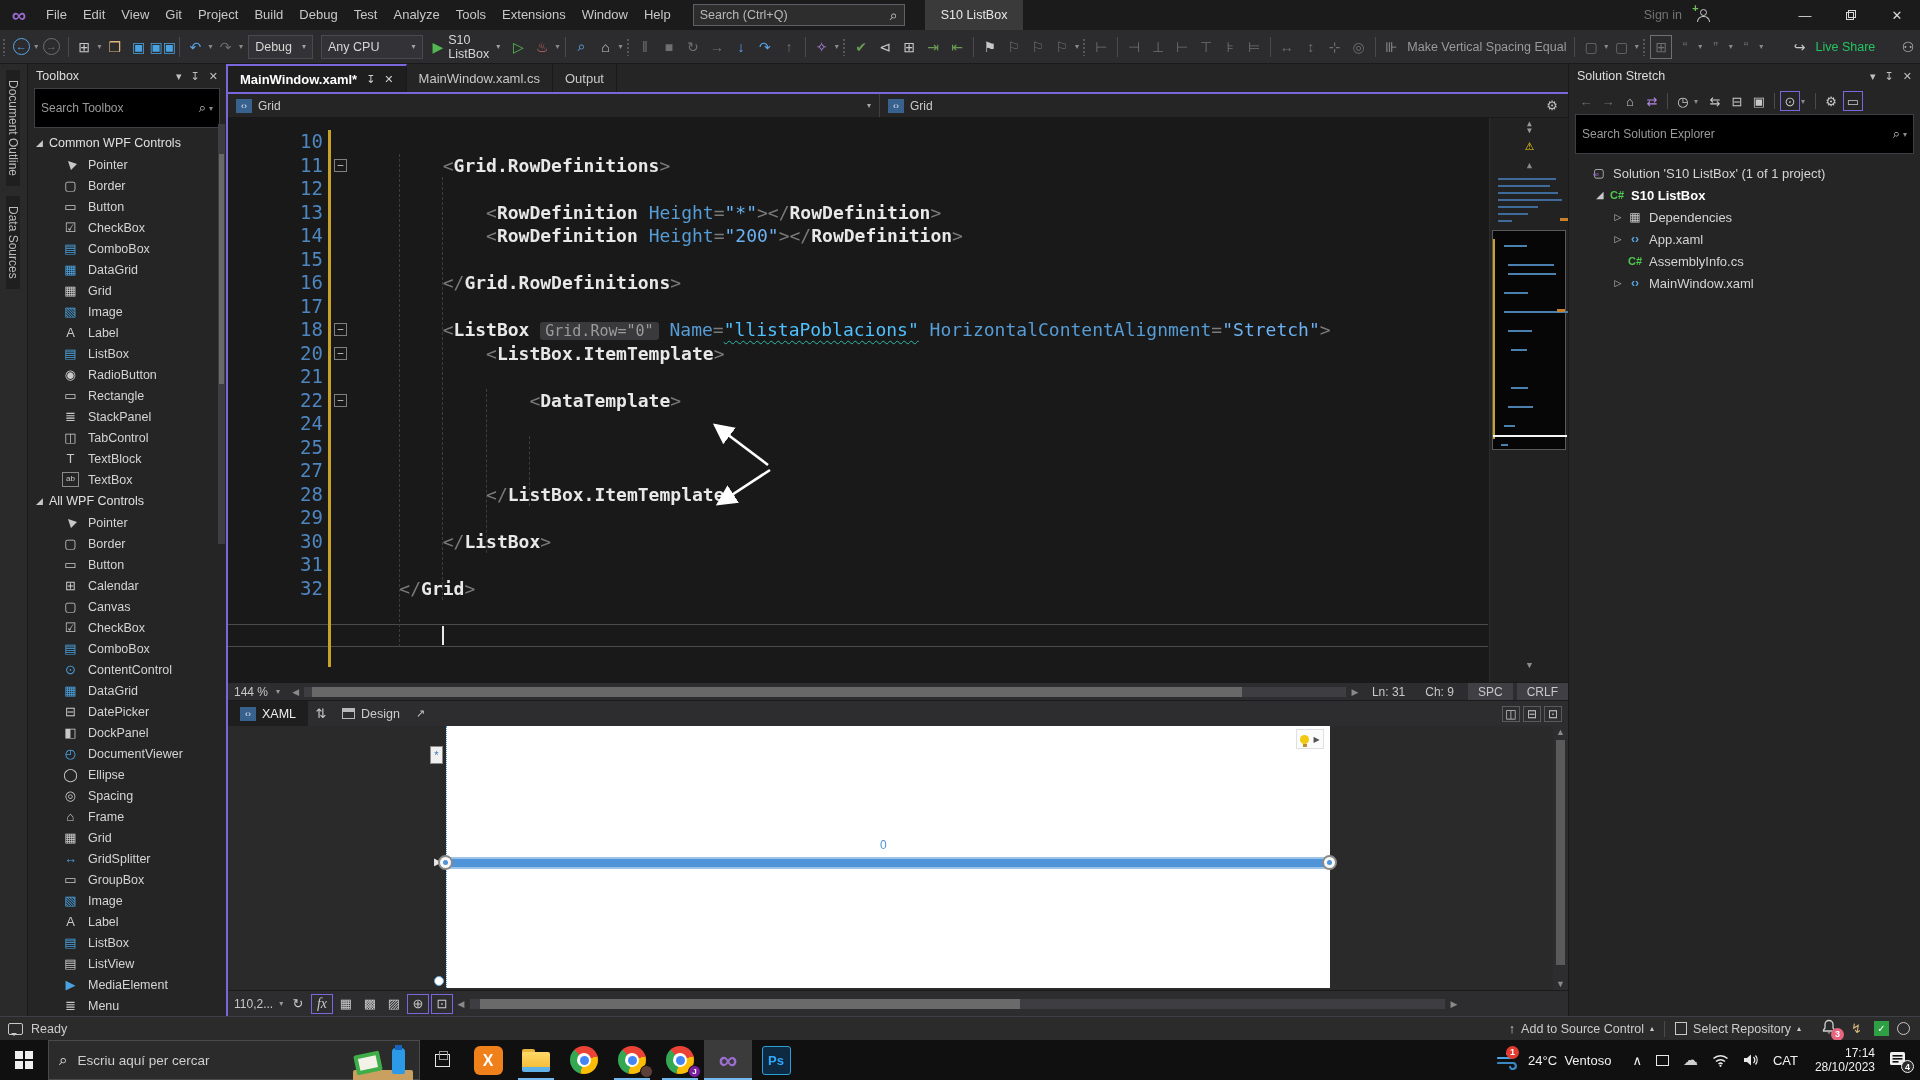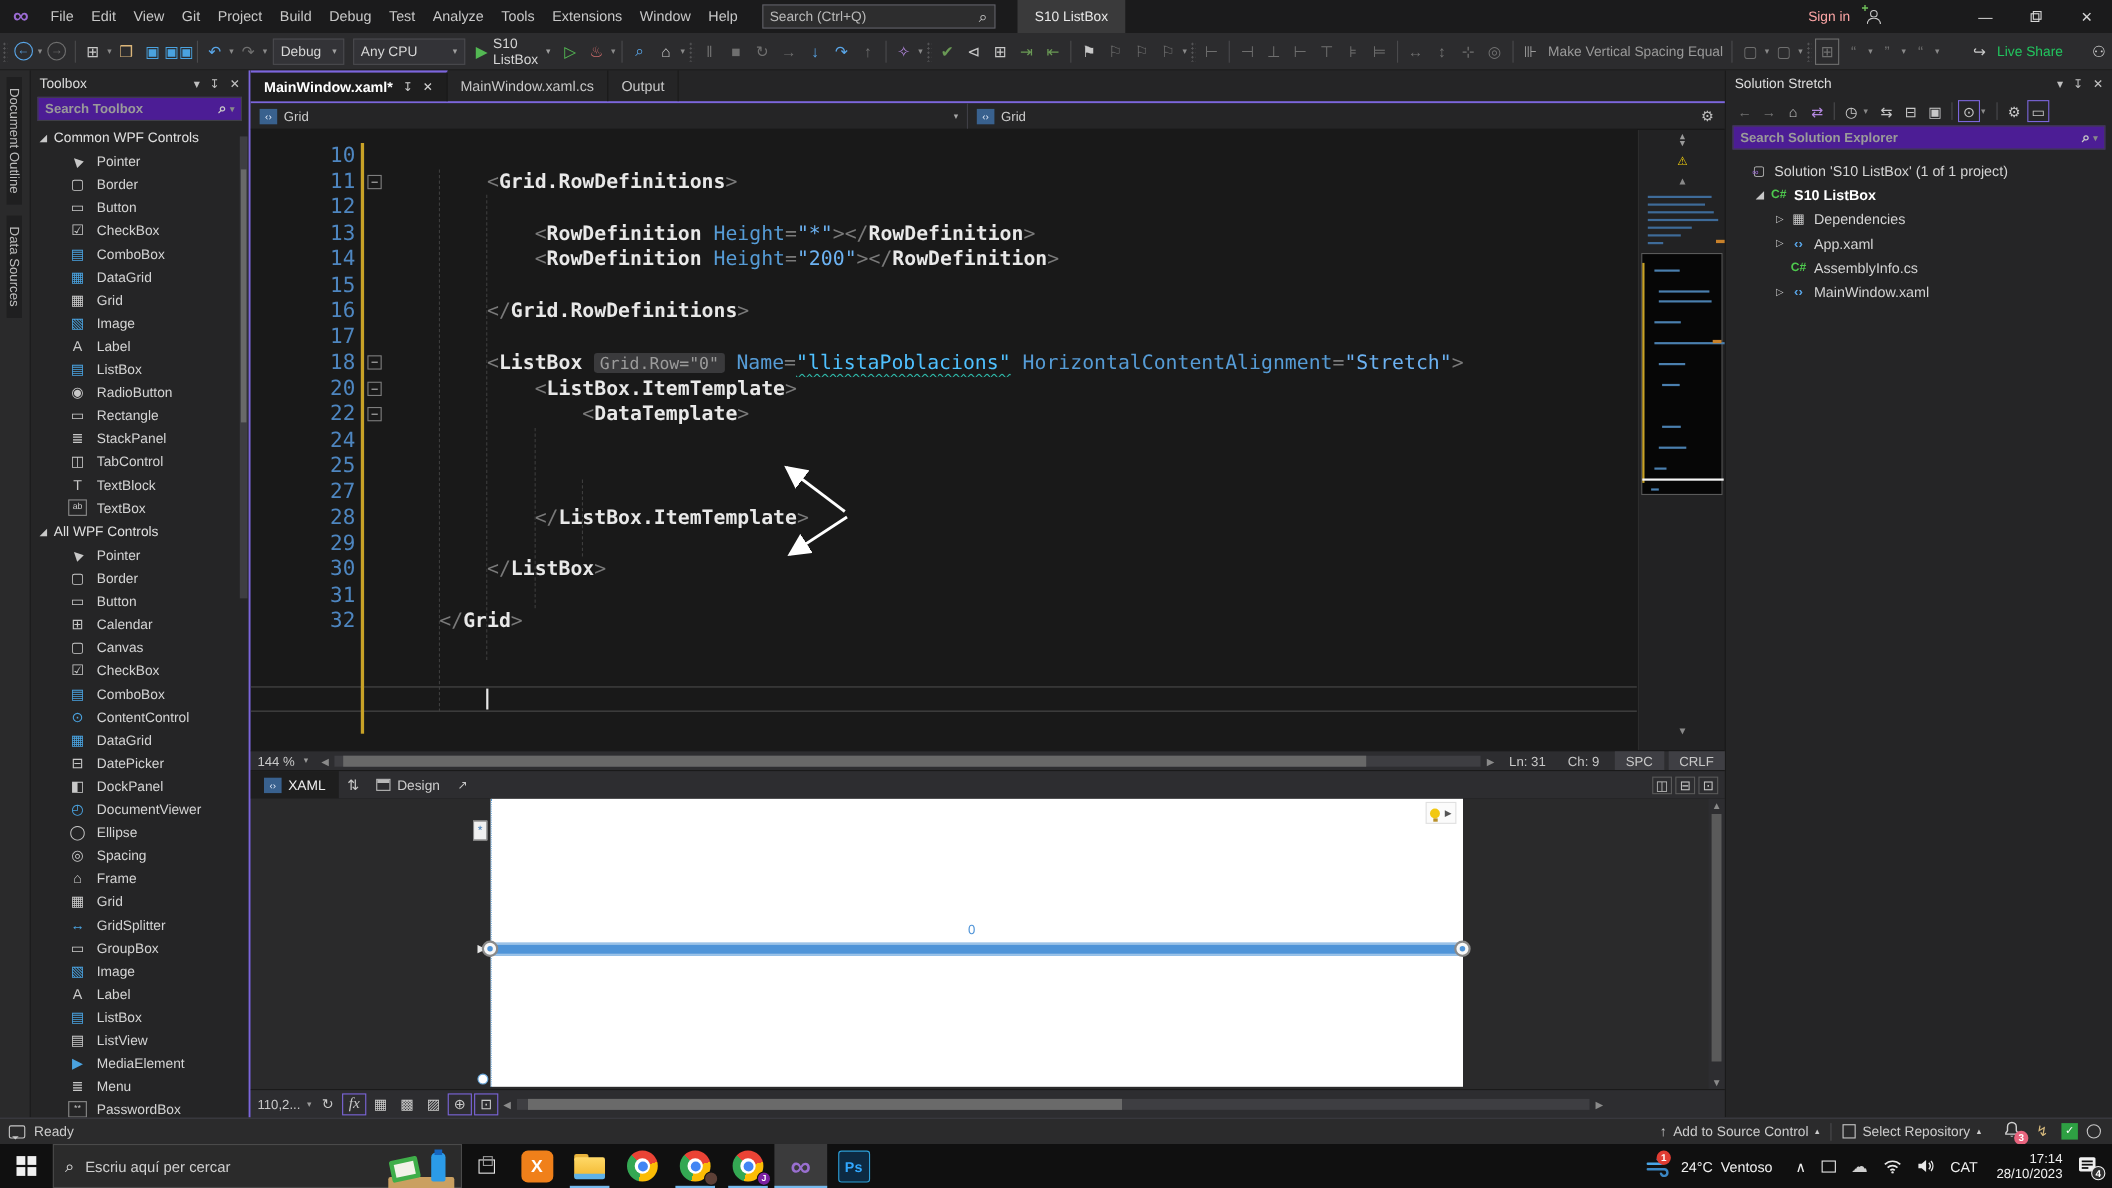--- a/index.html
+++ b/index.html
@@ -11,21 +11,21 @@
   #titlebar { position:absolute; left:0; top:0; width:1920px; height:30px; background:#1b1b1c;
     display:flex; align-items:center; font-size:13px; }
   #vs-logo { width:38px; text-align:center; color:#9b6bd3; font-size:20px; font-weight:bold; }
   .menu-item { padding:0 8px; height:30px; line-height:30px; color:#c8c8c8; cursor:default; }
   #tb-search { margin-left:14px; width:212px; height:22px; background:#2d2d2e; border:1px solid #5f5f66;
     display:flex; align-items:center; padding:0 6px; color:#b9b9b9; }
   #tb-search .ph { flex:1; font-size:12.5px; }
   #tb-search .mag { color:#c8c8c8; font-size:14px; }
   #tb-solution { margin-left:20px; height:30px; line-height:30px; padding:0 16px; background:#3a3a3b; color:#e8e8e8; font-size:12.5px; }
   #tb-right { margin-left:auto; display:flex; align-items:center; height:30px; }
-  #sign-in { font-size:12.5px; color:#fca5a5; margin-right:10px; }
+  #sign-in { font-size:12.5px; color:#737373; margin-right:10px; }
   .person-ic { position:relative; width:20px; height:18px; margin-right:70px; }
   .person-ic .head { position:absolute; left:8px; top:3px; width:7px; height:7px; border:1.5px solid #c8c8c8; border-radius:50%; }
   .person-ic .body { position:absolute; left:5px; top:10px; width:13px; height:6px; border:1.5px solid #c8c8c8; border-bottom:none; border-radius:6px 6px 0 0; }
   .person-ic .plus { position:absolute; left:0; top:-4px; color:#6fbf5a; font-size:11px; font-weight:bold; }
   .winbtn { width:46px; height:30px; display:flex; align-items:center; justify-content:center; color:#d8d8d8; font-size:13px; }
   .winbtn .restore { position:relative; width:10px; height:10px; }
   .winbtn .restore i { position:absolute; border:1px solid #d8d8d8; width:8px; height:8px; display:block; }
   .winbtn .restore i.b { left:0; top:2px; background:#1b1b1c; }
   .winbtn .restore i.f { left:2px; top:0; }
 
@@ -51,21 +51,21 @@
   #main { position:absolute; left:0; top:64px; width:1920px; height:952px; display:flex; background:#252526; }
 
   #sidestrip { width:28px; background:#2a2a2b; border-right:1px solid #1a1a1a; padding-top:4px; }
   .vtab { writing-mode:vertical-rl; font-size:12px; color:#bdbdbd; padding:10px 0; margin:2px 6px 10px 6px; background:#1f1f20; text-align:center; }
 
   
   #toolbox { width:200px; background:#252526; border-right:2px solid #7c66dc; display:flex; flex-direction:column; position:relative; }
   .pane-head { height:24px; display:flex; align-items:center; padding:0 8px; color:#dddddd; font-size:12.5px; }
   .pane-head .sp { flex:1; }
   .pane-head .hic { color:#c0c0c0; font-size:11px; margin-left:9px; }
-  .search-row { height:22px; margin:0 6px 4px 6px; background:#4c1d95; border:1px solid #3f3f46; display:flex; align-items:center; padding:0 6px; color:#9a9a9a; font-size:12px;font-weight:bold; }
+  .search-row { height:40px; margin:0 6px 4px 6px; background:#000000; border:1px solid #3f3f46; display:flex; align-items:center; padding:0 6px; color:#9a9a9a; font-size:12px; }
   .search-row .sp { flex:1; }
   .search-row .mag { color:#c8c8c8; font-size:13px; }
   #toolbox-list { flex:1; overflow:hidden; position:relative; }
   .tbx-section { height:22px; display:flex; align-items:center; color:#e0e0e0; font-size:12.5px; padding-left:8px; }
   .tbx-section .tri { font-size:9px; margin-right:6px; color:#c8c8c8; }
   .tbx-item { height:21px; display:flex; align-items:center; padding-left:34px; font-size:12.5px; color:#d4d4d4; }
   .tbx-item .ic { width:17px; height:15px; margin-right:9px; font-size:13px; line-height:15px; text-align:center; flex:none; }
   .tbx-item .ic.small { font-size:8px; border:1px solid #8a8a8a; color:#c8c8c8; line-height:12px; }
   .tbx-item .ic.rot { transform:rotate(-135deg); font-size:11px; }
   #tbx-scroll { position:absolute; right:1px; top:60px; width:7px; height:420px; background:#3e3e42; }
@@ -718,20 +718,21 @@
             <div class="cl"><span class="num">10</span><span class="txt"></span></div>
             <div class="cl"><span class="num">11</span><span class="fold">−</span><span class="txt"><span class="tk-p">        </span><span class="tk-d">&lt;</span><span class="tk-e">Grid.RowDefinitions</span><span class="tk-d">&gt;</span></span></div>
             <div class="cl"><span class="num">12</span><span class="txt"></span></div>
             <div class="cl"><span class="num">13</span><span class="txt"><span class="tk-p">            </span><span class="tk-d">&lt;</span><span class="tk-e">RowDefinition</span><span class="tk-p"> </span><span class="tk-a">Height</span><span class="tk-d">=</span><span class="tk-v">"*"</span><span class="tk-d">&gt;&lt;/</span><span class="tk-e">RowDefinition</span><span class="tk-d">&gt;</span></span></div>
             <div class="cl"><span class="num">14</span><span class="txt"><span class="tk-p">            </span><span class="tk-d">&lt;</span><span class="tk-e">RowDefinition</span><span class="tk-p"> </span><span class="tk-a">Height</span><span class="tk-d">=</span><span class="tk-v">"200"</span><span class="tk-d">&gt;&lt;/</span><span class="tk-e">RowDefinition</span><span class="tk-d">&gt;</span></span></div>
             <div class="cl"><span class="num">15</span><span class="txt"></span></div>
             <div class="cl"><span class="num">16</span><span class="txt"><span class="tk-p">        </span><span class="tk-d">&lt;/</span><span class="tk-e">Grid.RowDefinitions</span><span class="tk-d">&gt;</span></span></div>
             <div class="cl"><span class="num">17</span><span class="txt"></span></div>
             <div class="cl"><span class="num">18</span><span class="fold">−</span><span class="txt"><span class="tk-p">        </span><span class="tk-d">&lt;</span><span class="tk-e">ListBox</span><span class="tk-p"> </span><span class="tk-h">Grid.Row="0"</span><span class="tk-p"> </span><span class="tk-a">Name</span><span class="tk-d">=</span><span class="tk-w">"llistaPoblacions"</span><span class="tk-p"> </span><span class="tk-a">HorizontalContentAlignment</span><span class="tk-d">=</span><span class="tk-v">"Stretch"</span><span class="tk-d">&gt;</span></span></div>
             <div class="cl"><span class="num">20</span><span class="fold">−</span><span class="txt"><span class="tk-p">            </span><span class="tk-d">&lt;</span><span class="tk-e">ListBox.ItemTemplate</span><span class="tk-d">&gt;</span></span></div>
+            <div class="cl"><span class="num">21</span><span class="txt"></span></div>
             <div class="cl"><span class="num">22</span><span class="fold">−</span><span class="txt"><span class="tk-p">                </span><span class="tk-d">&lt;</span><span class="tk-e">DataTemplate</span><span class="tk-d">&gt;</span></span></div>
             <div class="cl"><span class="num">24</span><span class="txt"></span></div>
             <div class="cl"><span class="num">25</span><span class="txt"></span></div>
             <div class="cl"><span class="num">27</span><span class="txt"></span></div>
             <div class="cl"><span class="num">28</span><span class="txt"><span class="tk-p">            </span><span class="tk-d">&lt;/</span><span class="tk-e">ListBox.ItemTemplate</span><span class="tk-d">&gt;</span></span></div>
             <div class="cl"><span class="num">29</span><span class="txt"></span></div>
             <div class="cl"><span class="num">30</span><span class="txt"><span class="tk-p">        </span><span class="tk-d">&lt;/</span><span class="tk-e">ListBox</span><span class="tk-d">&gt;</span></span></div>
             <div class="cl"><span class="num">31</span><span class="txt"></span></div>
             <div class="cl"><span class="num">32</span><span class="txt"><span class="tk-p">    </span><span class="tk-d">&lt;/</span><span class="tk-e">Grid</span><span class="tk-d">&gt;</span></span></div>
           </div>

